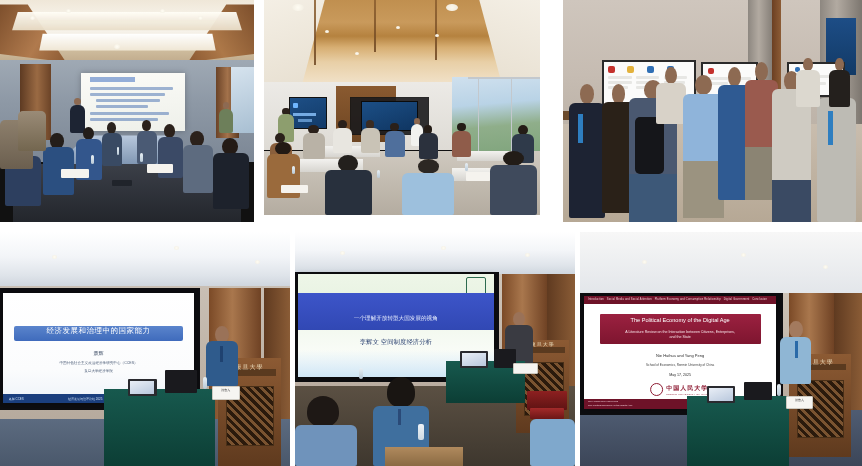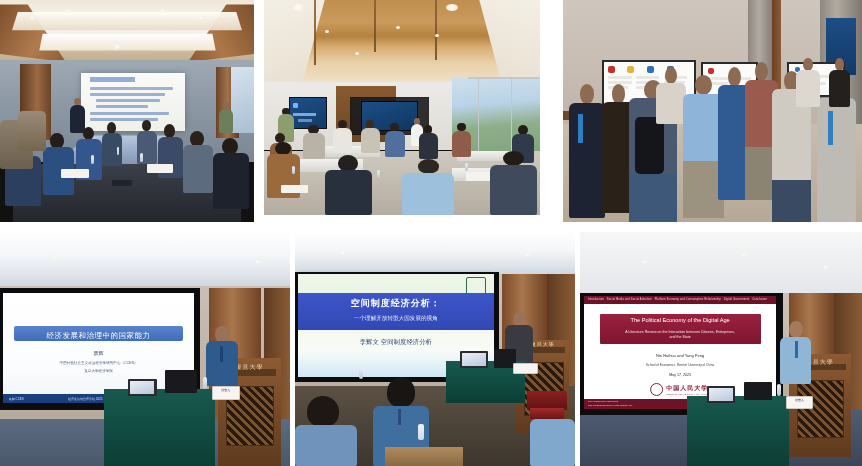--- a/index.html
+++ b/index.html
@@ -98,21 +98,21 @@
   .lrPodium{position:absolute;background:linear-gradient(180deg,#8c5a33,#5f3a1e);}
   .lrTable{position:absolute;background:linear-gradient(180deg,#17594e,#0c3e35);}
   .lrFloor{position:absolute;left:0;right:0;bottom:0;background:linear-gradient(180deg,#5c6b80,#4a586b);}
   .slide{position:absolute;background:#ffffff;box-shadow:0 0 4px rgba(0,0,0,.35);}
   .slideFrame{position:absolute;background:#0d0d10;}
 
   
   #s4{background:linear-gradient(180deg,#ffffff 0%,#fbfcfd 70%,#eef3f9 100%);}
   #s4 .t{position:absolute;left:6%;top:30%;width:88%;height:14%;
     background:linear-gradient(180deg,#5a84cc,#3f6bbc);border-radius:2px;
-    display:flex;align-items:flex-end;justify-content:center;}
+    display:flex;align-items:flex-start;justify-content:center;}
   #s4 .tTxt{color:#fff;font-size:7.5px;letter-spacing:.5px;white-space:nowrap;
     font-family:"DejaVu Sans",sans-serif;filter:blur(.25px);}
   #s4 .a{position:absolute;left:0;right:0;top:52%;text-align:center;color:#3a4a63;font-size:5px;filter:blur(.3px);}
   #s4 .o1{position:absolute;left:0;right:0;top:62%;text-align:center;color:#4a5b76;font-size:3.6px;filter:blur(.35px);}
   #s4 .o2{position:absolute;left:0;right:0;top:69%;text-align:center;color:#4a5b76;font-size:3.6px;filter:blur(.35px);}
   #s4 .fBar{position:absolute;left:0;right:0;bottom:0;height:8%;background:#1b3f7e;}
   #s4 .fL{position:absolute;left:3%;bottom:1.5%;color:#cfe0f5;font-size:3px;}
   #s4 .fC{position:absolute;left:34%;bottom:1.5%;color:#cfe0f5;font-size:3px;}
 
   
@@ -506,21 +506,20 @@
       <div class="lrDown" style="left:82%;top:9%;width:5px;height:4px;"></div>
       <div class="lrWall" style="top:18%;height:50%;background:linear-gradient(180deg,#cfc5b9,#b9aca0);"></div>
       <div class="lrWood" style="left:74%;top:18%;width:16%;height:50%;"></div>
       <div class="lrWood" style="right:0;top:18%;width:10%;height:50%;background:linear-gradient(90deg,#5f3a20,#8a5c36);"></div>
       <div class="lrFloor" style="height:34%;background:linear-gradient(180deg,#5b5043,#3e372e);"></div>
 
       <div class="slideFrame" style="left:-1%;top:17%;width:74%;height:47%;"></div>
       <div class="slide" id="s5" style="left:1%;top:18%;width:70%;height:44%;">
         <div class="logo"></div>
         <div class="band"></div>
-        <div class="t">空间制度经济分析：</div>
         <div class="st">一个理解开放转型大国发展的视角</div>
         <div class="au">李辉文  空间制度经济分析</div>
         <div class="glow"></div>
       </div>
 
       <div class="lrPodium" style="right:2%;top:46%;width:19%;height:40%;">
         <div style="position:absolute;left:8%;top:8%;width:84%;height:6%;background:#5a3a1f;"></div>
         <div style="position:absolute;left:14%;top:24%;width:72%;height:56%;
           background:repeating-linear-gradient(45deg,#2b1a0c 0 3px,#7a5330 3px 6px);border:1px solid #4a3018;"></div>
         <div style="position:absolute;left:8%;top:2%;right:8%;color:#e8d9b8;font-size:5px;text-align:center;letter-spacing:1px;">復旦大學</div>

